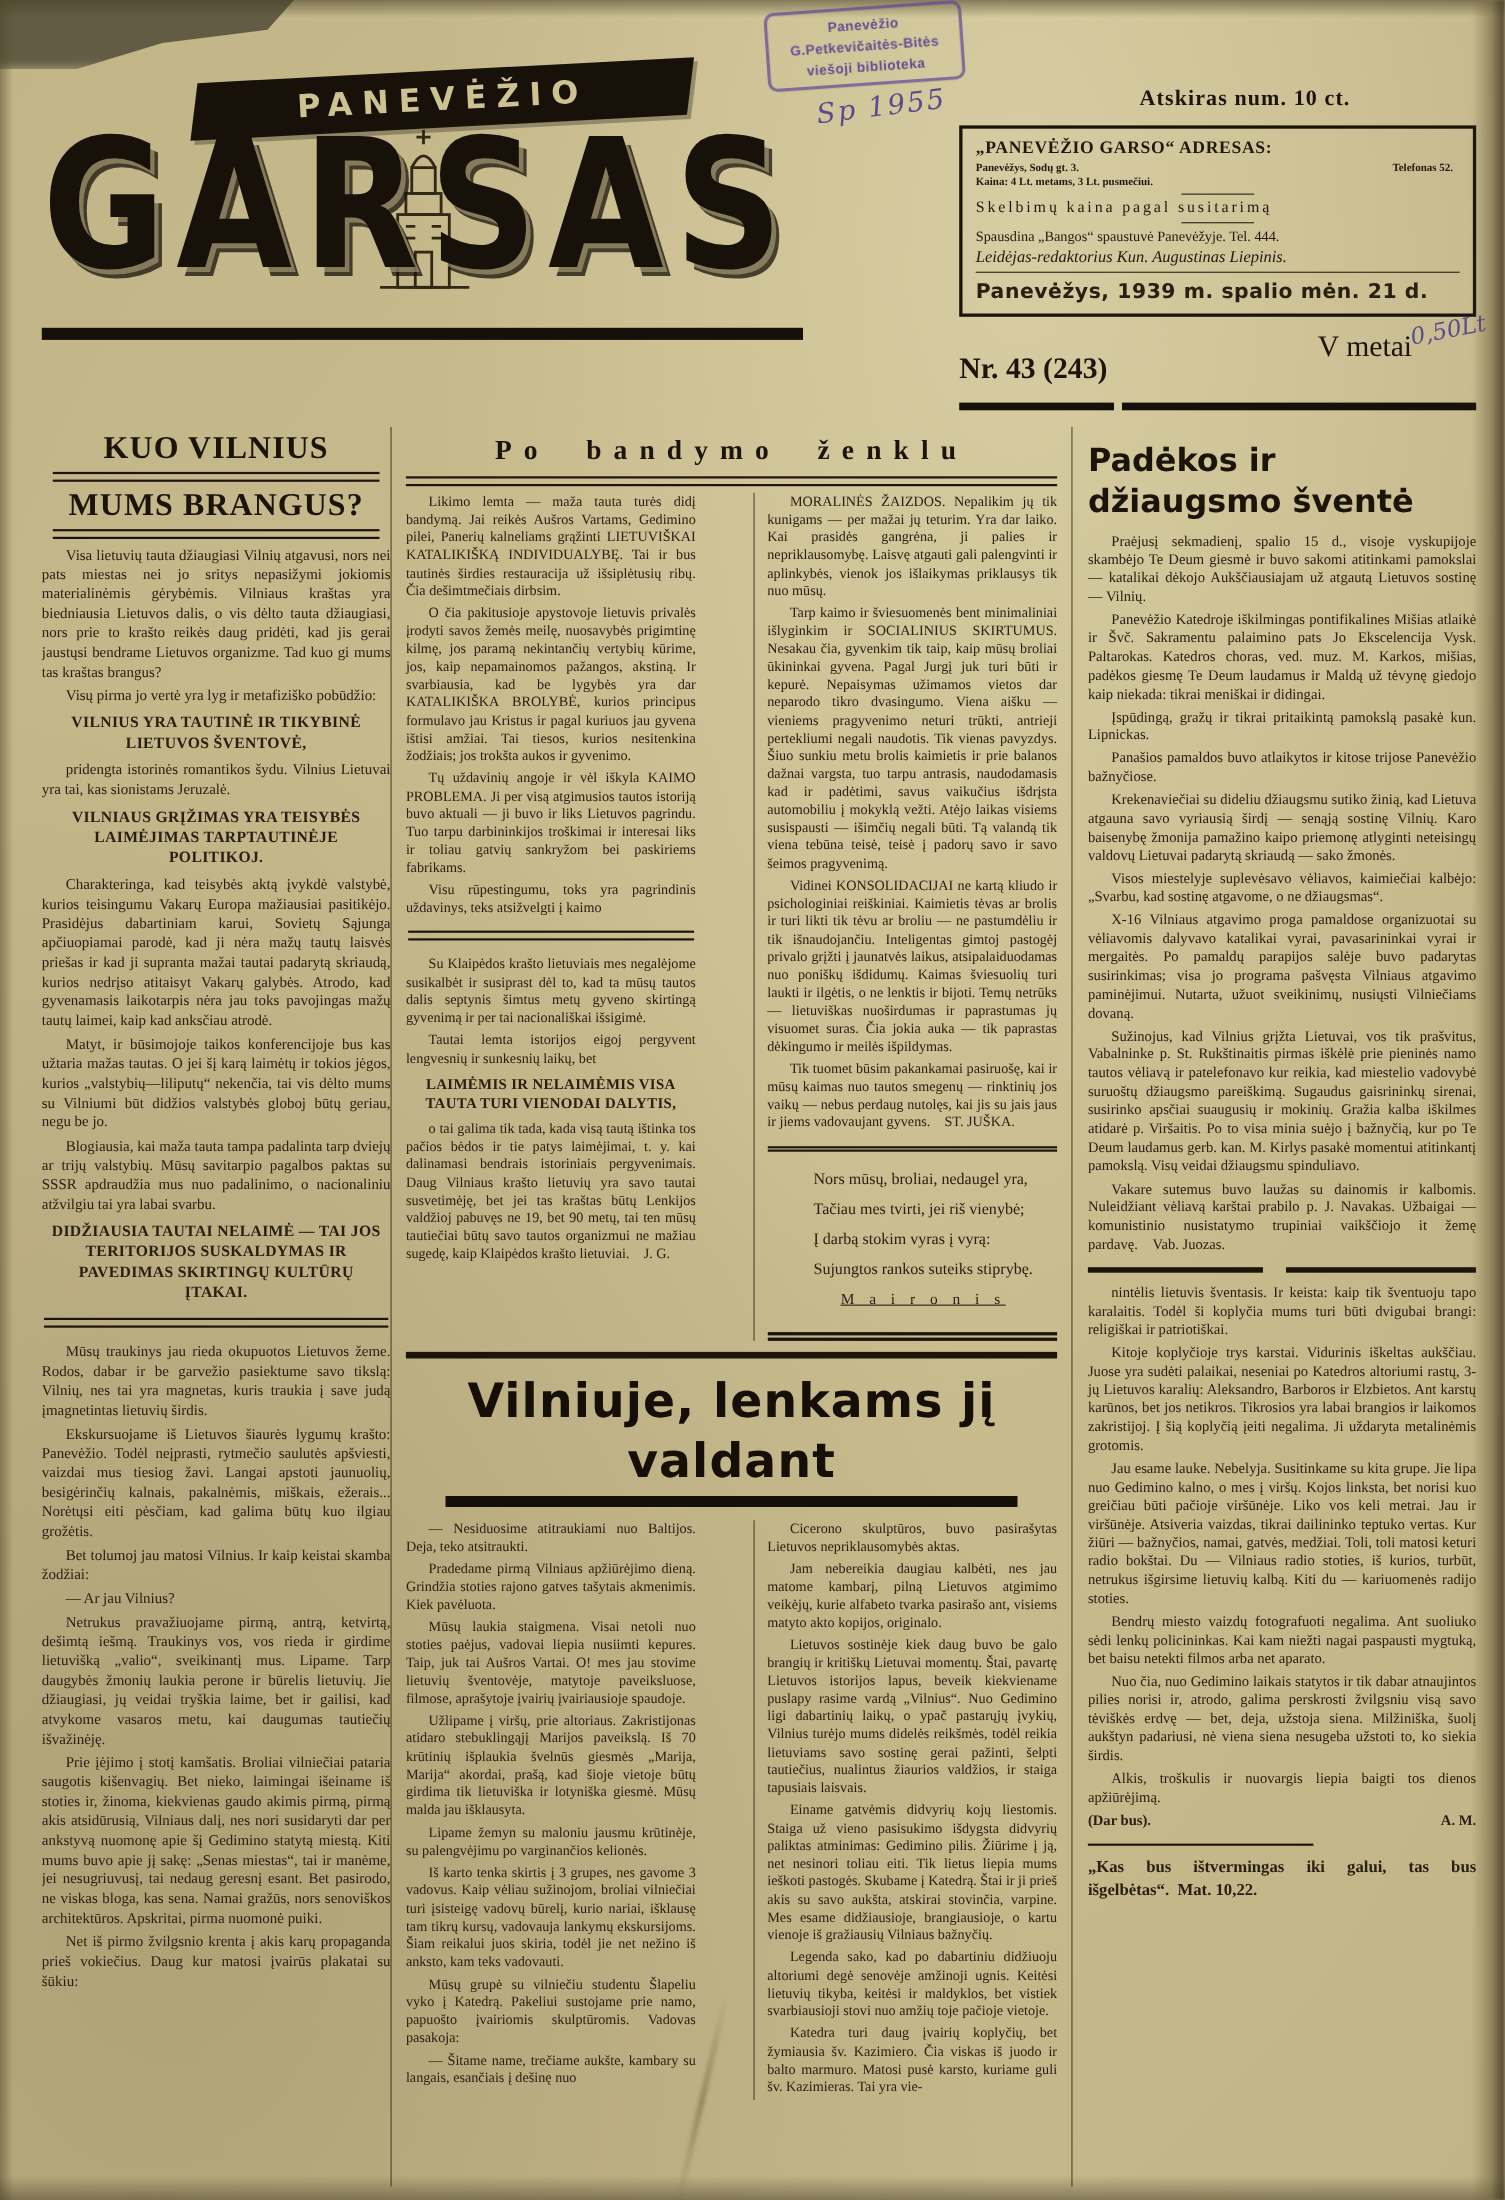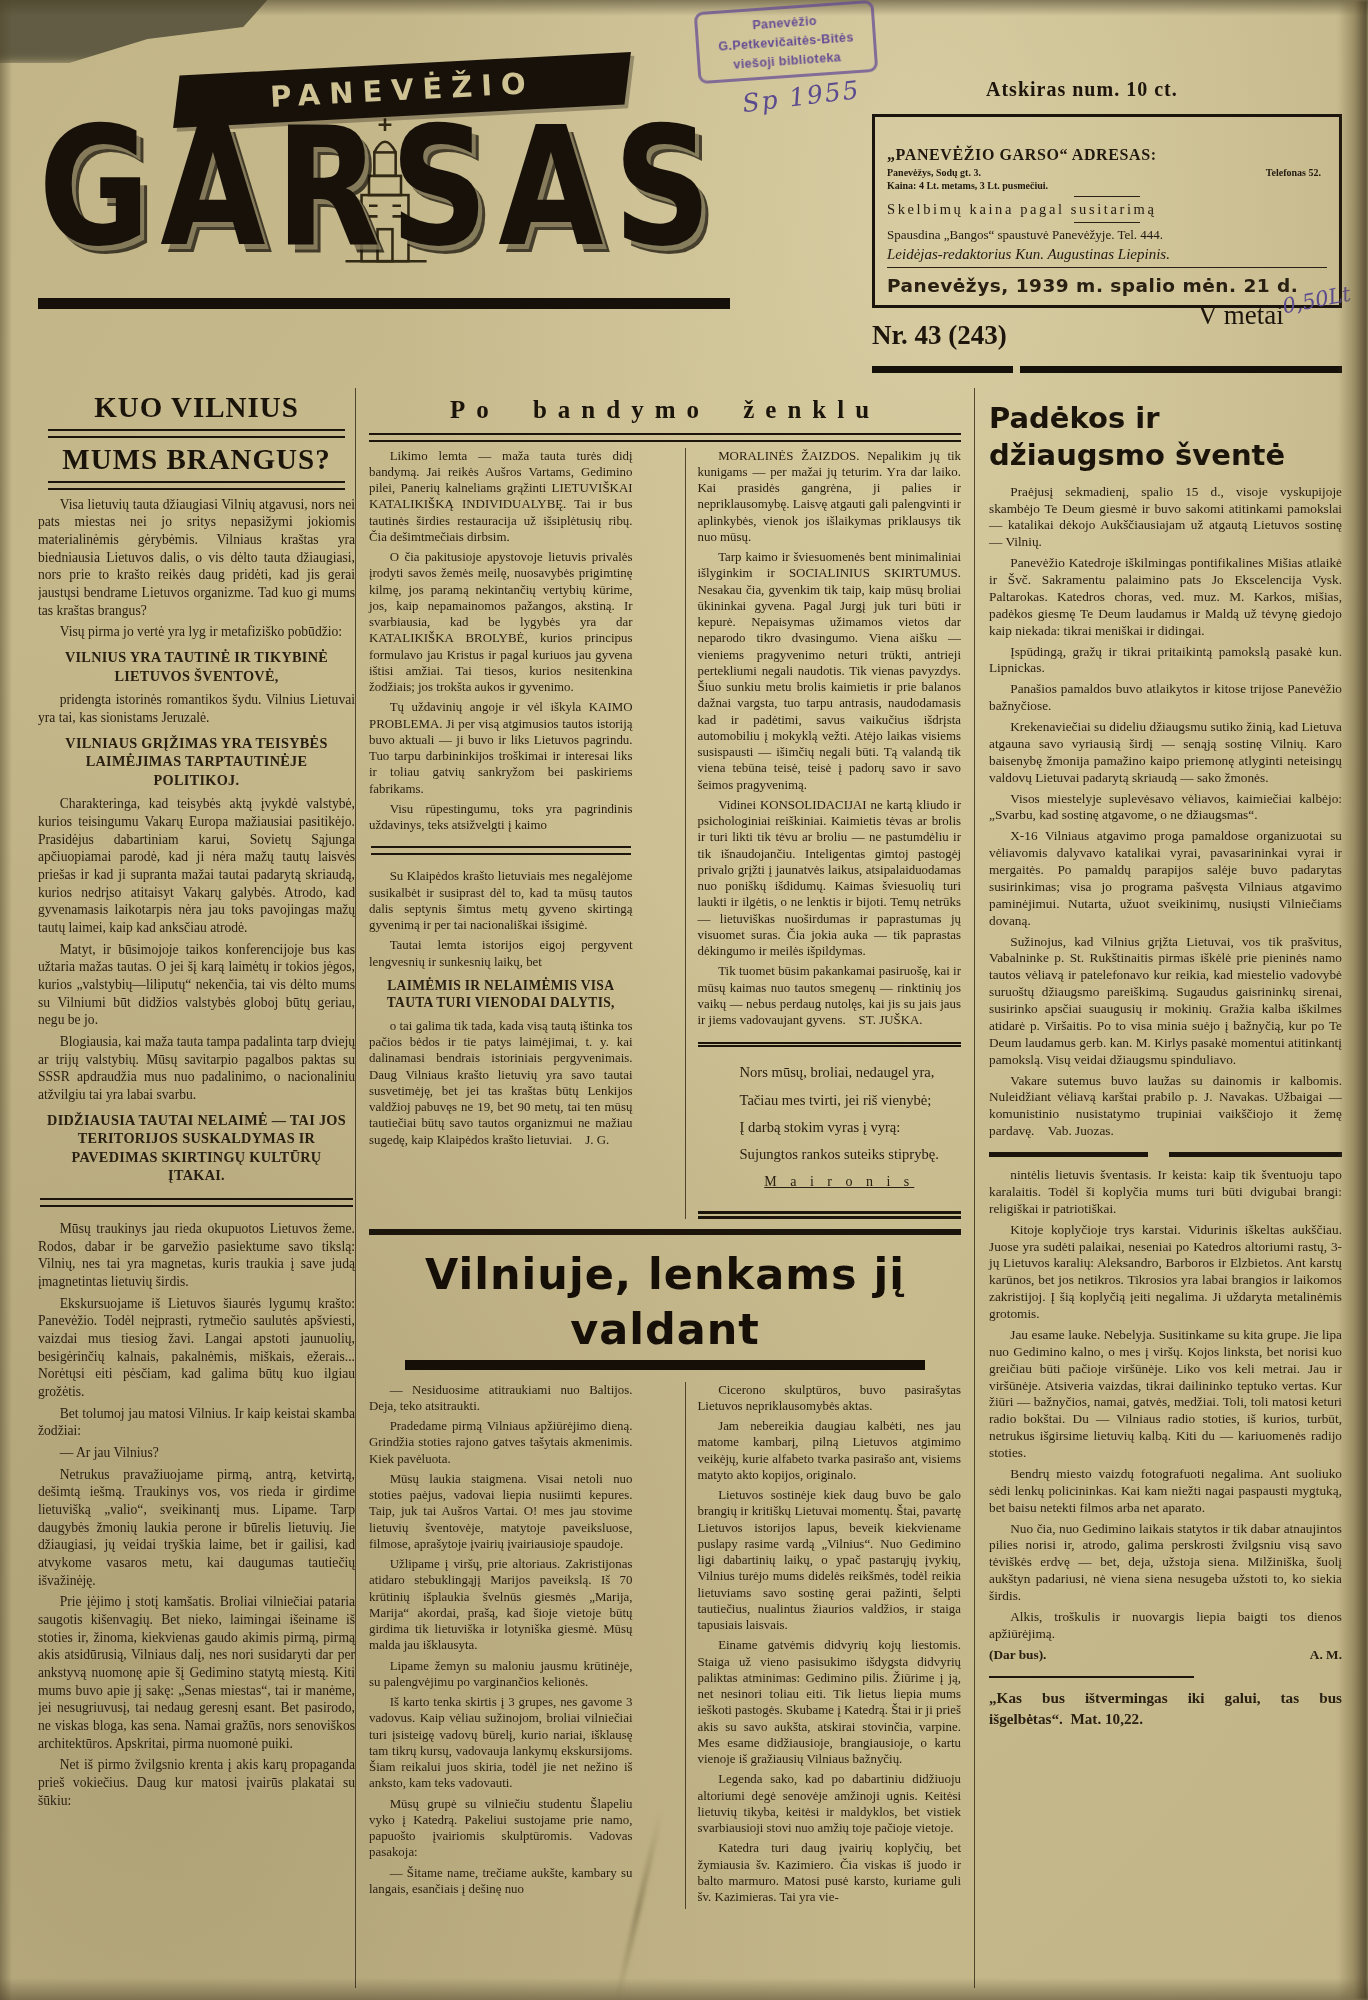--- a/index.html
+++ b/index.html
@@ -24,40 +24,40 @@
   .crease{left:636px;top:1810px;width:4px;height:200px;background:linear-gradient(rgba(110,95,60,0),rgba(100,86,52,.6),rgba(110,95,60,0));transform:rotate(13deg);filter:blur(2px);}
 
   
   .masthead{position:absolute;left:0;top:0;width:100%;height:388px;z-index:3;}
   .stamp{position:absolute;left:696px;top:6px;width:158px;padding:5px 8px;border:3px solid rgba(96,70,150,.7);
     border-radius:9px;transform:rotate(-4deg);color:rgba(92,66,146,.92);text-align:center;
     font-family:"Liberation Sans",sans-serif;font-weight:700;font-size:12.5px;line-height:1.5;letter-spacing:.4px;filter:blur(.3px);}
   .hw{position:absolute;color:#5a4a8e;font-style:italic;font-family:"DejaVu Serif",serif;}
   .hw-cat{left:742px;top:82px;font-size:25px;transform:rotate(-7deg);letter-spacing:2px;}
   .hw-price{left:1282px;top:288px;font-size:21px;transform:rotate(-11deg);z-index:6;}
-  .issue-price{position:absolute;left:986px;top:78px;font-size:20px;font-weight:700;letter-spacing:1px;color:#1d150b;}
+  .issue-price{position:absolute;left:1036px;top:78px;font-size:20px;font-weight:700;letter-spacing:1px;color:#1d150b;}
 
   .logo{position:absolute;left:30px;top:50px;width:700px;height:245px;}
   .logo-banner{position:absolute;left:146px;top:14px;width:452px;height:52px;background:#17110a;
     transform:rotate(-3deg) skewX(-10deg);display:flex;align-items:center;justify-content:center;
     box-shadow:4px 4px 0 rgba(23,17,10,.3);}
   .logo-banner span{transform:skewX(10deg);color:#cec293;font-family:"DejaVu Sans",sans-serif;
     font-weight:900;font-size:29px;letter-spacing:9px;}
   .church{position:absolute;left:296px;top:64px;width:118px;height:160px;opacity:.95;}
   .logo-main{position:absolute;left:0;top:56px;width:700px;text-align:center;
     font-family:"DejaVu Sans",sans-serif;font-weight:900;font-size:136px;line-height:1;letter-spacing:10px;
     color:#17110a;transform:scaleY(1.2);transform-origin:top;
     text-shadow:4px 4px 0 rgba(200,187,142,.5),7px 7px 0 rgba(23,17,10,.75);}
   .rule-left{position:absolute;left:38px;top:298px;width:692px;height:11px;background:#16100a;}
   .rule-right{position:absolute;left:872px;top:366px;width:470px;height:7px;
     background:linear-gradient(90deg,#16100a 0 30%,rgba(22,16,10,0) 30% 31.5%,#16100a 31.5% 100%);}
 
   .infobox{position:absolute;left:872px;top:114px;width:470px;border:3px solid #1b140c;padding:7px 12px 9px;box-sizing:border-box;}
   .ib-line{font-weight:700;font-size:10px;line-height:1.35;color:#211910;}
-  .ib-title{font-size:16px;letter-spacing:.6px;margin-top:20px;}
+  .ib-title{font-size:16px;letter-spacing:.6px;}
   .ib-row{display:flex;justify-content:space-between;padding-right:6px;}
   .mini-rule{width:66px;border-top:1.4px solid #2a2114;margin:3px auto;}
   .ib-ads{font-size:14.5px;letter-spacing:2.6px;font-weight:400;}
   .ib-printer{font-size:13px;font-weight:400;}
   .ib-editor{font-style:italic;font-size:15px;border-bottom:1.6px solid #2a2114;padding-bottom:3px;font-weight:400;}
   .ib-date{font-family:"DejaVu Sans",sans-serif;font-weight:700;font-size:18.5px;margin-top:7px;letter-spacing:.5px;}
   .issue-no{position:absolute;left:872px;top:320px;font-size:27px;font-weight:700;color:#1d150b;}
   .volume{position:absolute;left:1178px;top:300px;font-size:27px;font-weight:400;color:#1d150b;margin-left:20px;}
 
   

